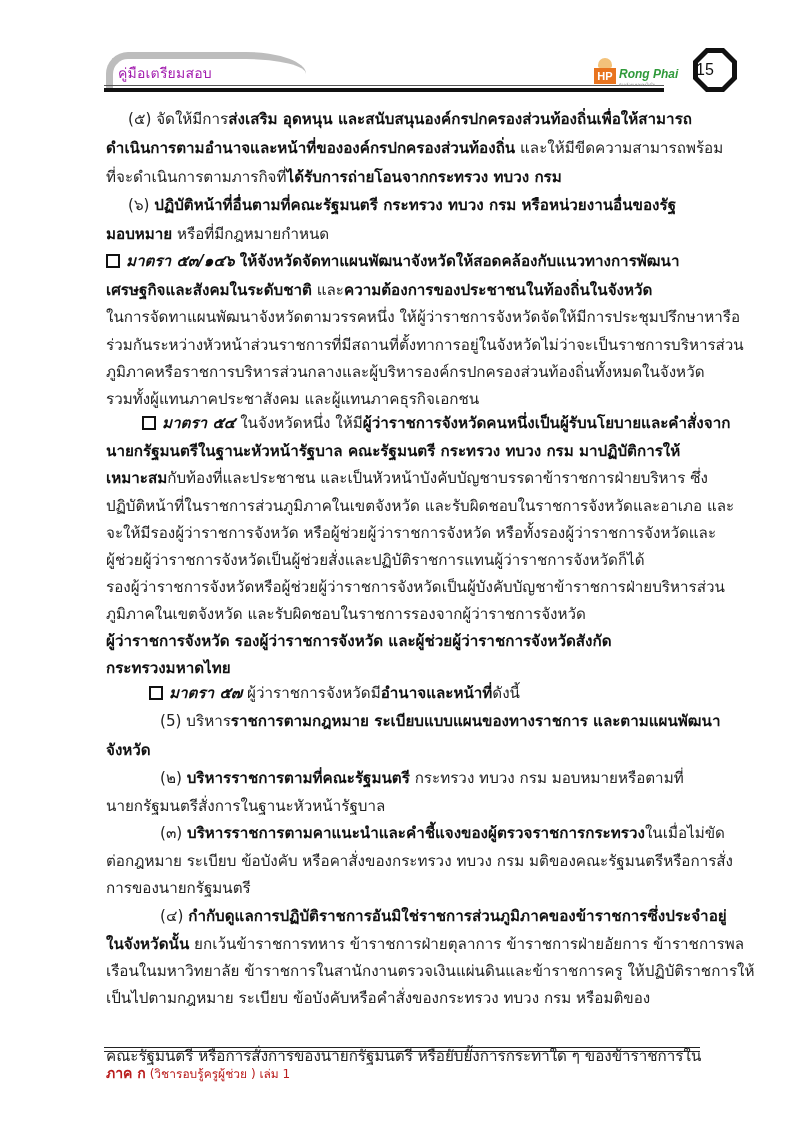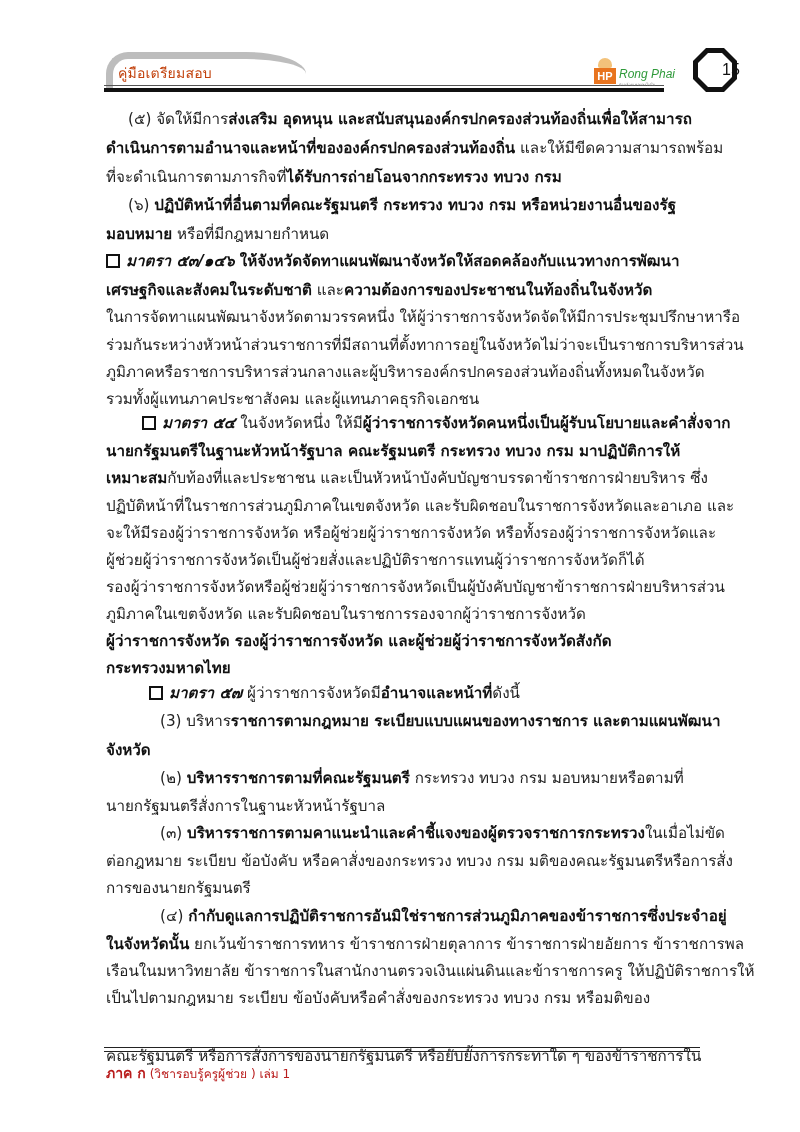--- a/index.html
+++ b/index.html
@@ -8,42 +8,42 @@
       font-family: "DejaVu Sans", "Liberation Sans", sans-serif; color: #1a1a1a;
     }
     .header { position: absolute; left: 0; top: 0; width: 800px; height: 100px; }
     .header-tab {
       position: absolute; left: 106px; top: 52px; width: 200px; height: 38px;
       border-top: 7px solid #bdbdbd; border-left: 7px solid #bdbdbd;
       border-top-left-radius: 22px; border-top-right-radius: 60px 22px;
       box-sizing: border-box;
     }
     .header-title {
-      position: absolute; left: 118px; top: 62px; font-size: 14px; color: #c2410c;
+      position: absolute; left: 118px; top: 62px; font-size: 14px; color: #a21caf;
       letter-spacing: 0.2px;
     }
     .header-rule-thick { position: absolute; left: 104px; top: 88px; width: 560px; height: 4px; background: #111; }
     .header-rule-thin { position: absolute; left: 104px; top: 85px; width: 560px; height: 1px; background: #555; }
     .logo { position: absolute; left: 594px; top: 58px; width: 110px; height: 30px; }
     .logo-box {
       position: absolute; left: 0; top: 10px; width: 22px; height: 16px; background: #e8741f;
       color: #fff; font-size: 11px; font-weight: bold; line-height: 16px; text-align: center;
       font-family: "Liberation Sans", sans-serif;
     }
     .logo-kid { position: absolute; left: 4px; top: 0px; width: 14px; height: 10px; border-radius: 7px 7px 2px 2px; background: #f3c27a; }
     .logo-text {
-      position: absolute; left: 25px; top: 9px; font-size: 12px; font-style: italic; font-weight: normal;
+      position: absolute; left: 25px; top: 9px; font-size: 12px; font-style: italic; font-weight: bold;
       color: #2f9a3a; font-family: "Liberation Sans", sans-serif; white-space: nowrap;
     }
     .logo-sub { position: absolute; left: 25px; top: 23px; font-size: 4px; color: #777; white-space: nowrap; }
     .page-badge { position: absolute; left: 692px; top: 47px; width: 46px; height: 46px; }
     .page-badge svg { position: absolute; left: 0; top: 0; }
     .page-num {
-      position: absolute; left: 16px; top: 0; width: 46px; height: 46px; line-height: 46px;
-      text-align: center; font-size: 16px; color: #111; font-family: "Liberation Sans", sans-serif;
+      position: absolute; left: 4px; top: 0; width: 46px; height: 46px; line-height: 46px;
+      text-align: left; font-size: 16px; color: #111; font-family: "Liberation Sans", sans-serif;
     }
 
     .content { position: absolute; left: 0; top: 0; width: 800px; }
     .line {
       position: absolute; font-size: 15.2px; line-height: 24px; white-space: nowrap;
       font-family: "DejaVu Sans", sans-serif; color: #222;
     }
     .line b { font-weight: bold; color: #111; }
     .line i.sec { font-style: italic; font-weight: bold; color: #111; }
     .chk {
@@ -96,21 +96,21 @@
     <div class="line" style="top: 439px; left: 106px;"><b>นายกรัฐมนตรีในฐานะหัวหน้ารัฐบาล คณะรัฐมนตรี กระทรวง ทบวง กรม มาปฏิบัติการให้</b></div>
     <div class="line" style="top: 466px; left: 106px;"><b>เหมาะสม</b><span>กับท้องที่และประชาชน และเป็นหัวหน้าบังคับบัญชาบรรดาข้าราชการฝ่ายบริหาร ซึ่ง</span></div>
     <div class="line" style="top: 494px; left: 106px;"><span>ปฏิบัติหน้าที่ในราชการส่วนภูมิภาคในเขตจังหวัด และรับผิดชอบในราชการจังหวัดและอาเภอ และ</span></div>
     <div class="line" style="top: 521px; left: 106px;"><span>จะให้มีรองผู้ว่าราชการจังหวัด หรือผู้ช่วยผู้ว่าราชการจังหวัด หรือทั้งรองผู้ว่าราชการจังหวัดและ</span></div>
     <div class="line" style="top: 548px; left: 106px;"><span>ผู้ช่วยผู้ว่าราชการจังหวัดเป็นผู้ช่วยสั่งและปฏิบัติราชการแทนผู้ว่าราชการจังหวัดก็ได้</span></div>
     <div class="line" style="top: 575px; left: 106px;"><span>รองผู้ว่าราชการจังหวัดหรือผู้ช่วยผู้ว่าราชการจังหวัดเป็นผู้บังคับบัญชาข้าราชการฝ่ายบริหารส่วน</span></div>
     <div class="line" style="top: 602px; left: 106px;"><span>ภูมิภาคในเขตจังหวัด และรับผิดชอบในราชการรองจากผู้ว่าราชการจังหวัด</span></div>
     <div class="line" style="top: 629px; left: 106px;"><b>ผู้ว่าราชการจังหวัด รองผู้ว่าราชการจังหวัด และผู้ช่วยผู้ว่าราชการจังหวัดสังกัด</b></div>
     <div class="line" style="top: 656px; left: 106px;"><b>กระทรวงมหาดไทย</b></div>
     <div class="line" style="top: 681px; left: 106px; padding-left: 43px;"><span class="chk"></span><i class="sec">มาตรา ๕๗</i><span> ผู้ว่าราชการจังหวัดมี</span><b>อำนาจและหน้าที่</b><span>ดังนี้</span></div>
-    <div class="line" style="top: 709px; left: 160px;"><span>(3) บริหาร</span><b>ราชการตามกฎหมาย ระเบียบแบบแผนของทางราชการ และตามแผนพัฒนา</b></div>
+    <div class="line" style="top: 709px; left: 160px;"><span>(5) บริหาร</span><b>ราชการตามกฎหมาย ระเบียบแบบแผนของทางราชการ และตามแผนพัฒนา</b></div>
     <div class="line" style="top: 738px; left: 106px;"><b>จังหวัด</b></div>
     <div class="line" style="top: 766px; left: 160px;"><span>(๒) </span><b>บริหารราชการตามที่คณะรัฐมนตรี</b><span> กระทรวง ทบวง กรม มอบหมายหรือตามที่</span></div>
     <div class="line" style="top: 794px; left: 106px;"><span>นายกรัฐมนตรีสั่งการในฐานะหัวหน้ารัฐบาล</span></div>
     <div class="line" style="top: 821px; left: 160px;"><span>(๓) </span><b>บริหารราชการตามคาแนะนำและคำชี้แจงของผู้ตรวจราชการกระทรวง</b><span>ในเมื่อไม่ขัด</span></div>
     <div class="line" style="top: 849px; left: 106px;"><span>ต่อกฎหมาย ระเบียบ ข้อบังคับ หรือคาสั่งของกระทรวง ทบวง กรม มติของคณะรัฐมนตรีหรือการสั่ง</span></div>
     <div class="line" style="top: 876px; left: 106px;"><span>การของนายกรัฐมนตรี</span></div>
     <div class="line" style="top: 904px; left: 160px;"><span>(๔) </span><b>กำกับดูแลการปฏิบัติราชการอันมิใช่ราชการส่วนภูมิภาคของข้าราชการซึ่งประจำอยู่</b></div>
     <div class="line" style="top: 932px; left: 106px;"><b>ในจังหวัดนั้น</b><span> ยกเว้นข้าราชการทหาร ข้าราชการฝ่ายตุลาการ ข้าราชการฝ่ายอัยการ ข้าราชการพล</span></div>
     <div class="line" style="top: 959px; left: 106px;"><span>เรือนในมหาวิทยาลัย ข้าราชการในสานักงานตรวจเงินแผ่นดินและข้าราชการครู ให้ปฏิบัติราชการให้</span></div>
     <div class="line" style="top: 986px; left: 106px;"><span>เป็นไปตามกฎหมาย ระเบียบ ข้อบังคับหรือคำสั่งของกระทรวง ทบวง กรม หรือมติของ</span></div>

